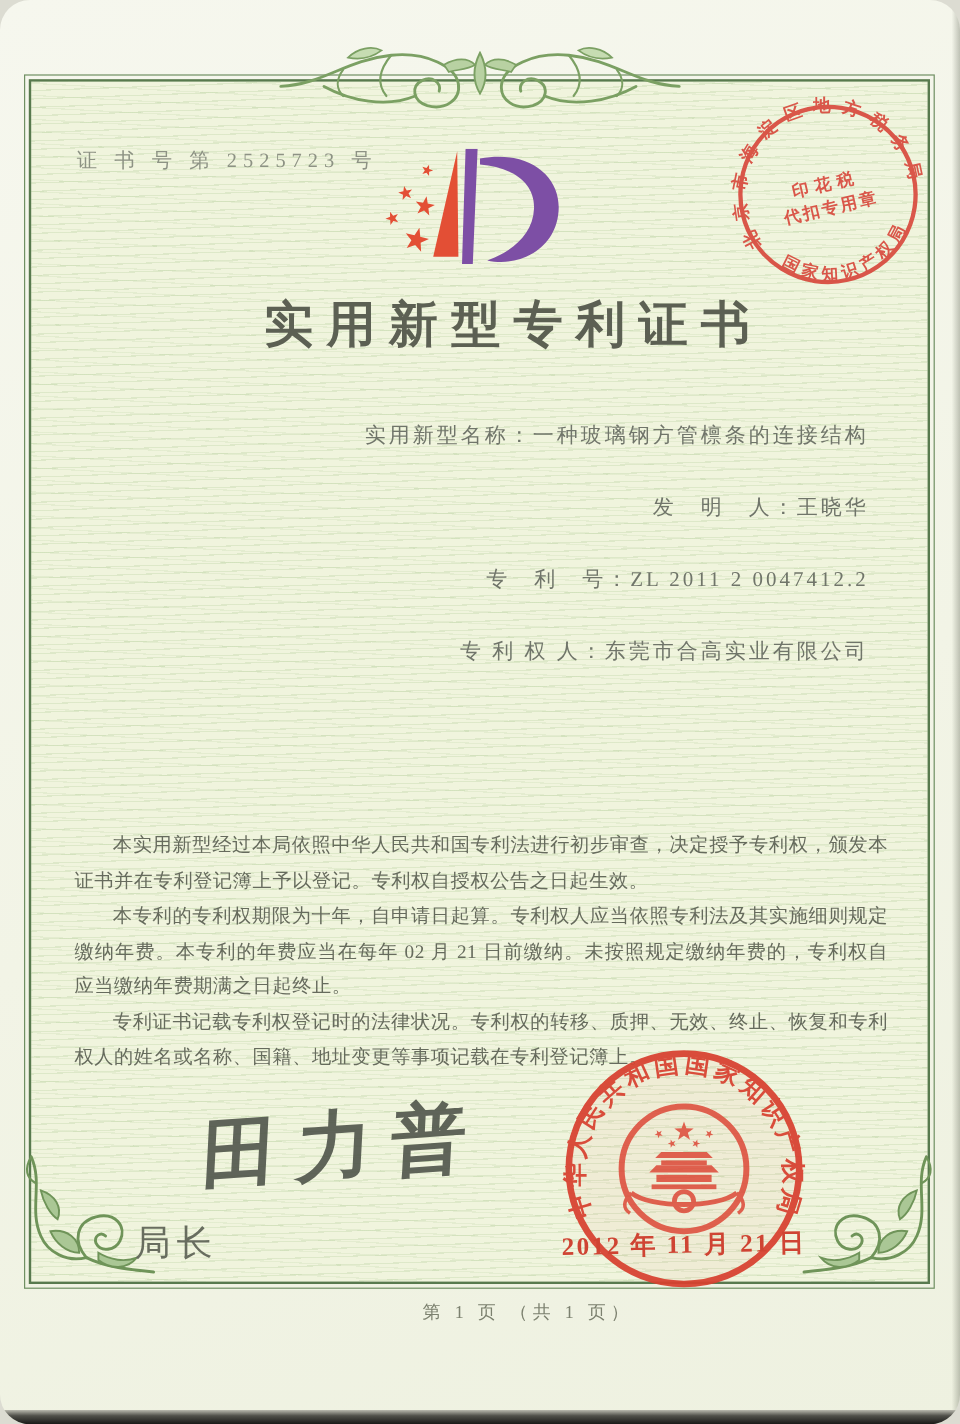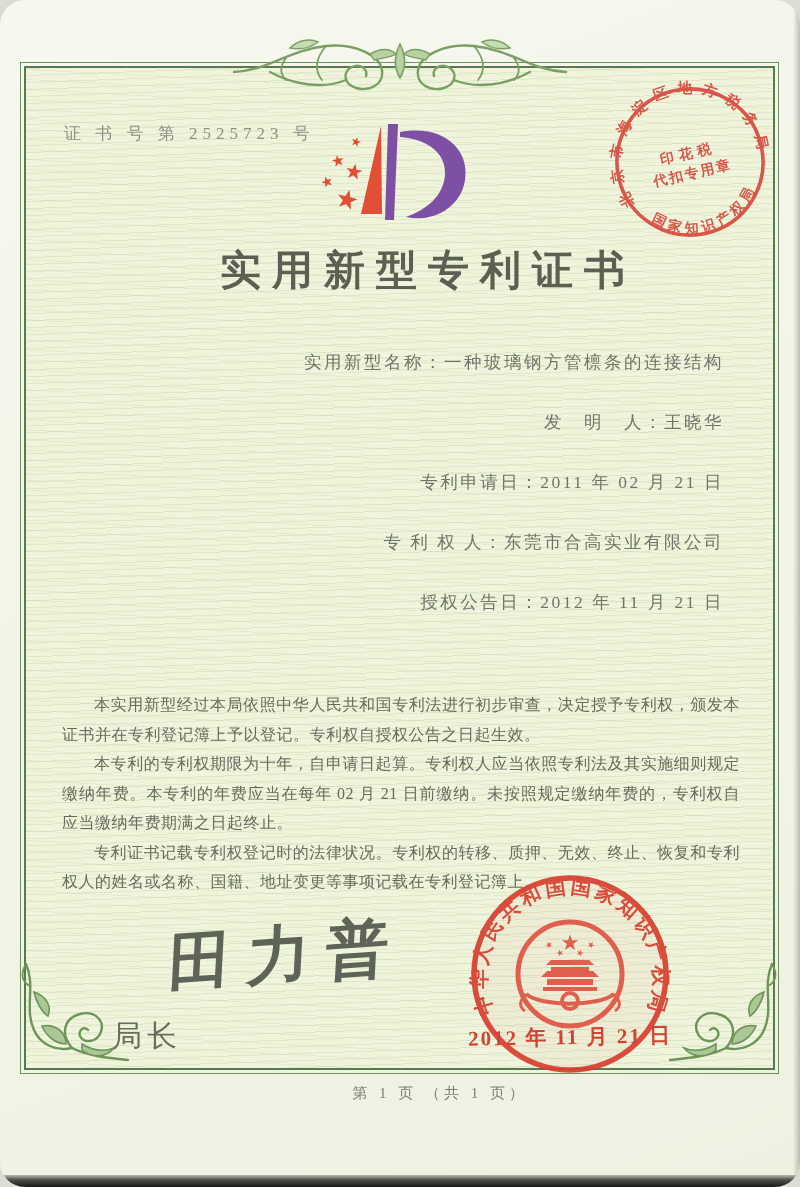--- a/index.html
+++ b/index.html
@@ -133,23 +133,22 @@
     <polygon points="67,2 68,90 47,90" fill="#e34f35"></polygon>
     <polygon points="74,0 84,0 80,96 71,96" fill="#7d4fa5"></polygon>
     <path d="M86,8 C130,0 156,26 151,56 C147,84 118,99 92,93 C112,86 130,72 131,50 C132,28 112,15 86,13 Z" fill="#7d4fa5"></path>
   </svg>
 
   <div class="abs title">实用新型专利证书</div>
 
   <div class="abs fields">
     <div class="field-row"><span>实用新型名称：</span><span>一种玻璃钢方管檩条的连接结构</span></div>
     <div class="field-row"><span>发　明　人：</span><span>王晓华</span></div>
-    <div class="field-row"><span>专利申请日：</span><span>2011 年 02 月 21 日</span></div>
+    <div class="field-row"><span>专　利　号：</span><span>ZL 2011 2 0047412.2</span></div>
     <div class="field-row"><span>专 利 权 人：</span><span>东莞市合高实业有限公司</span></div>
-    <div class="field-row"><span>授权公告日：</span><span>2012 年 11 月 21 日</span></div>
   </div>
 
   <div class="abs paras">
     <p>本实用新型经过本局依照中华人民共和国专利法进行初步审查，决定授予专利权，颁发本证书并在专利登记簿上予以登记。专利权自授权公告之日起生效。</p>
     <p>本专利的专利权期限为十年，自申请日起算。专利权人应当依照专利法及其实施细则规定缴纳年费。本专利的年费应当在每年 02 月 21 日前缴纳。未按照规定缴纳年费的，专利权自应当缴纳年费期满之日起终止。</p>
     <p>专利证书记载专利权登记时的法律状况。专利权的转移、质押、无效、终止、恢复和专利权人的姓名或名称、国籍、地址变更等事项记载在专利登记簿上。</p>
   </div>
 
   <div class="abs sig-title">局长</div>
   <div class="abs sig-name">田力普</div>

